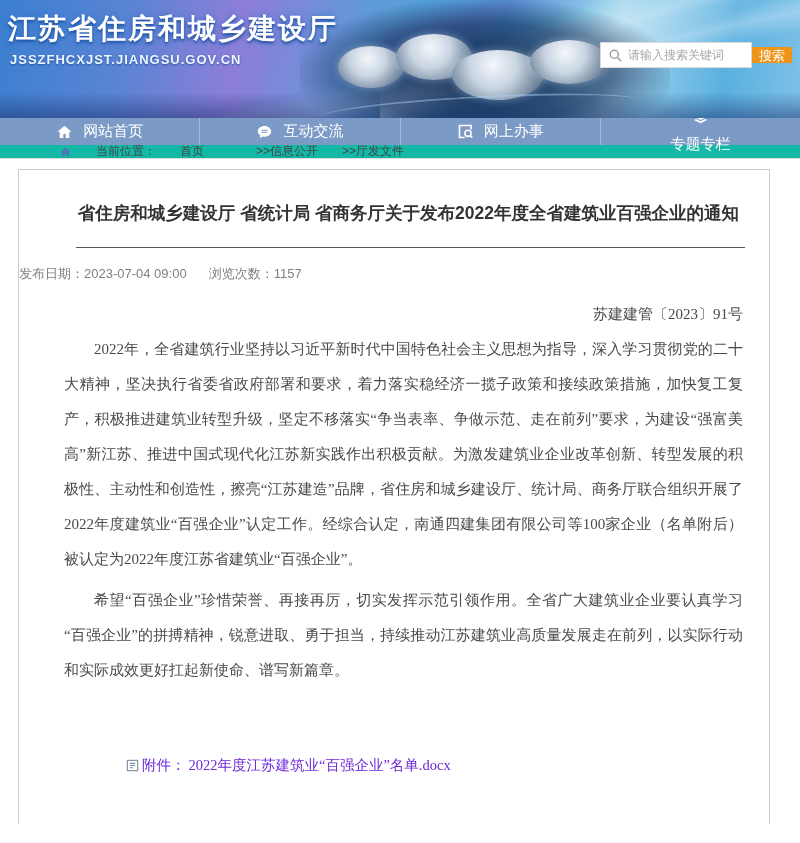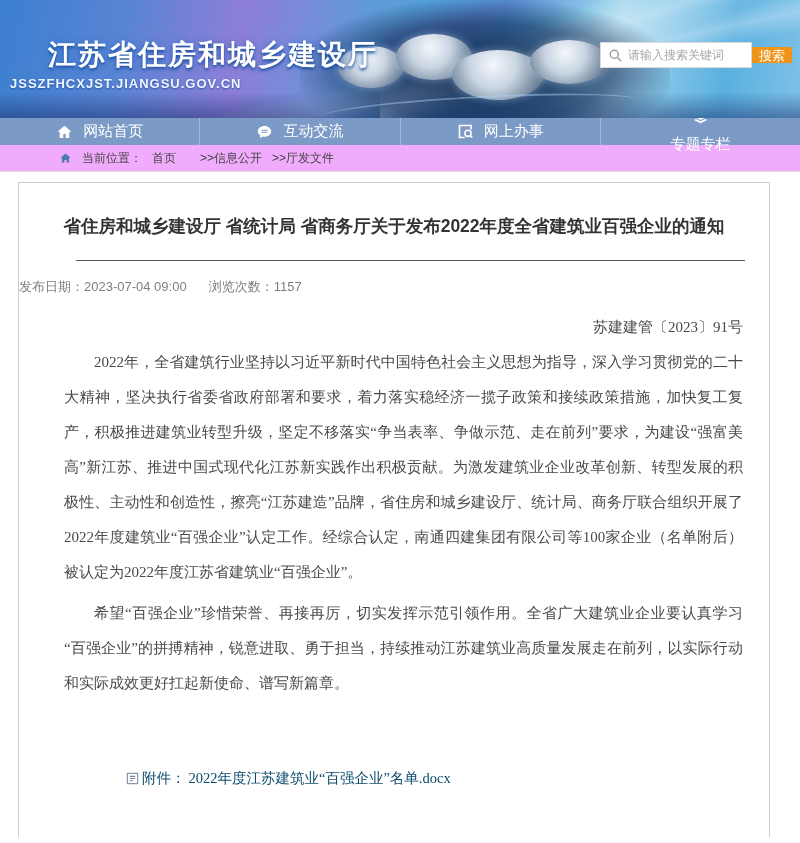--- a/index.html
+++ b/index.html
@@ -25,65 +25,65 @@
   .dome{ position:absolute; border-radius:50%;
     background: radial-gradient(circle at 45% 30%, #f4f7fb 0%, #c9d5e2 38%, #75899f 74%, #42546b 100%);
     box-shadow:0 0 9px rgba(200,230,255,.45); }
   .dome.d1{ left:38px; top:46px; width:66px; height:42px; }
   .dome.d2{ left:96px; top:34px; width:76px; height:46px; }
   .dome.d3{ left:152px; top:50px; width:92px; height:50px; }
   .dome.d4{ left:230px; top:40px; width:78px; height:44px; }
   .road{ position:absolute; left:20px; top:96px; width:320px; height:26px;
     border-top:2px solid rgba(170,210,250,.45); border-radius:50%; transform:rotate(-3deg); }
 
-  .site-title{ position:absolute; left:8px; top:36px; color:#fff; font-size:28px; font-weight:bold;
-    letter-spacing:2px; text-shadow:0 2px 3px rgba(20,70,150,.85), 0 0 6px rgba(40,110,200,.6);margin-left:40px; }
-  .site-url{ position:absolute; left:10px; top:76px; color:#eef6ff; font-size:13px; font-weight:bold;
+  .site-title{ position:absolute; left:8px; top:10px; color:#fff; font-size:28px; font-weight:bold;
+    letter-spacing:2px; text-shadow:0 2px 3px rgba(20,70,150,.85), 0 0 6px rgba(40,110,200,.6); }
+  .site-url{ position:absolute; left:10px; top:52px; color:#eef6ff; font-size:13px; font-weight:bold;
     letter-spacing:1px; text-shadow:0 1px 2px rgba(20,70,150,.8); }
 
   .search-wrap{ position:absolute; right:8px; top:42px; display:flex; align-items:center; }
   .search-box{ display:flex; align-items:center; width:152px; height:26px; background:#fff;
     border:1px solid #d9d9d9; padding:0 4px 0 7px;margin-left:28px; }
   .search-box input{ border:0; outline:none; width:118px; font-size:12px; color:#333;
     font-family:"Liberation Sans",sans-serif; background:transparent; }
   .search-box input::placeholder{ color:#a9a9a9; }
   .search-btn{ width:40px; height:16px; background:#ee9418; color:#fff; border:0; font-size:13px;
     cursor:pointer; font-family:"Liberation Sans",sans-serif; }
 
   
   .main-nav{ display:flex; width:800px; height:27px; background:#7b9ac6; }
   .nav-item{ flex:1; display:flex; align-items:center; justify-content:center; gap:10px;
     color:#fff; font-size:15px; cursor:pointer; border-right:1px solid #a3b8d6; }
   .nav-item:last-child{ border-right:0;flex-direction:column; }
   .nav-item .ni{ display:inline-flex; }
 
   
-  .crumb-bar{ display:flex; align-items:center; width:800px; height:27px; background:#f0abfc;
-    border-bottom:1px solid #dedede; padding-left:59px; font-size:12px; color:#444; gap:10px; }
+  .crumb-bar{ display:flex; align-items:center; width:800px; height:14px; background:#14b8a6;
+    border-bottom:1px solid #dedede; padding-left:59px; font-size:12px; color:#444; gap:24px; }
   .crumb-bar .sep{ width:4px; }
   .crumb-link{ cursor:pointer; }
 
   
   .content-panel{ position:relative; margin:10px 0 0 18px; width:752px; min-height:655px;
     border:1px solid #cccccc; border-bottom:0; background:#fff; padding-bottom:30px; }
-  .article-title{ margin:30px 30px 0 30px; text-align:center; font-size:17.5px; font-weight:bold;
+  .article-title{ margin:30px 30px 0 30px; text-align:right; font-size:17.5px; font-weight:bold;
     color:#333; line-height:26px; }
   .title-divider{ margin:21px 24px 0 57px; border:0; border-top:1px solid #555; }
   .article-meta{ margin-top:17px; text-align:left; font-size:13px; color:#808080; }
   .article-meta .gap{ display:inline-block; width:22px; }
 
   .doc-body{ margin-top:14px; padding:0 26px 0 45px; font-family:"Liberation Serif","DejaVu Serif",serif;
     font-size:15px; color:#4a4a4a; line-height:35px; }
   .doc-number{ text-align:right; }
   .salutation{ text-indent:2em; }
   .paragraph{ text-indent:2em; text-align:justify; }
   .paragraph + .paragraph{ margin-top:6px; }
 
   .attachment-row{ margin-top:60px; margin-left:62px; display:flex; align-items:center; gap:3px;
-    font-size:14.5px; color:#0c4a6e; }
+    font-size:14.5px; color:#6d28d9; }
   .attachment-link{ cursor:pointer; }
 </style>
 </head>
 <body>
 
 <div class="site-header">
   <div class="hdr-streak"></div>
   <div class="hdr-photo">
     <div class="dome d1"></div>
     <div class="dome d2"></div>

